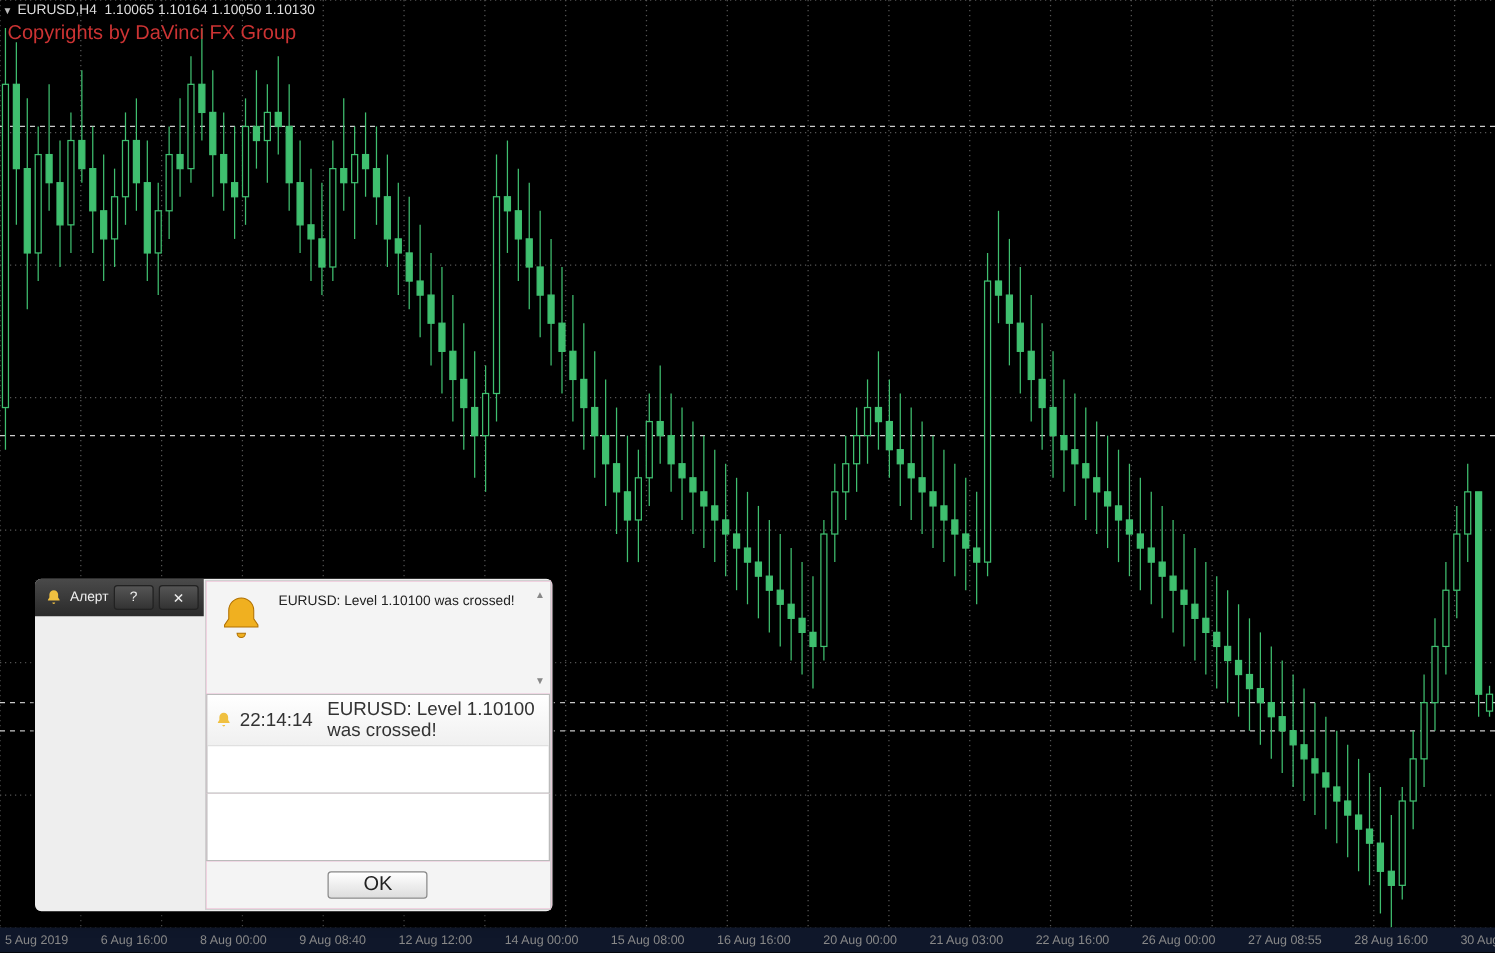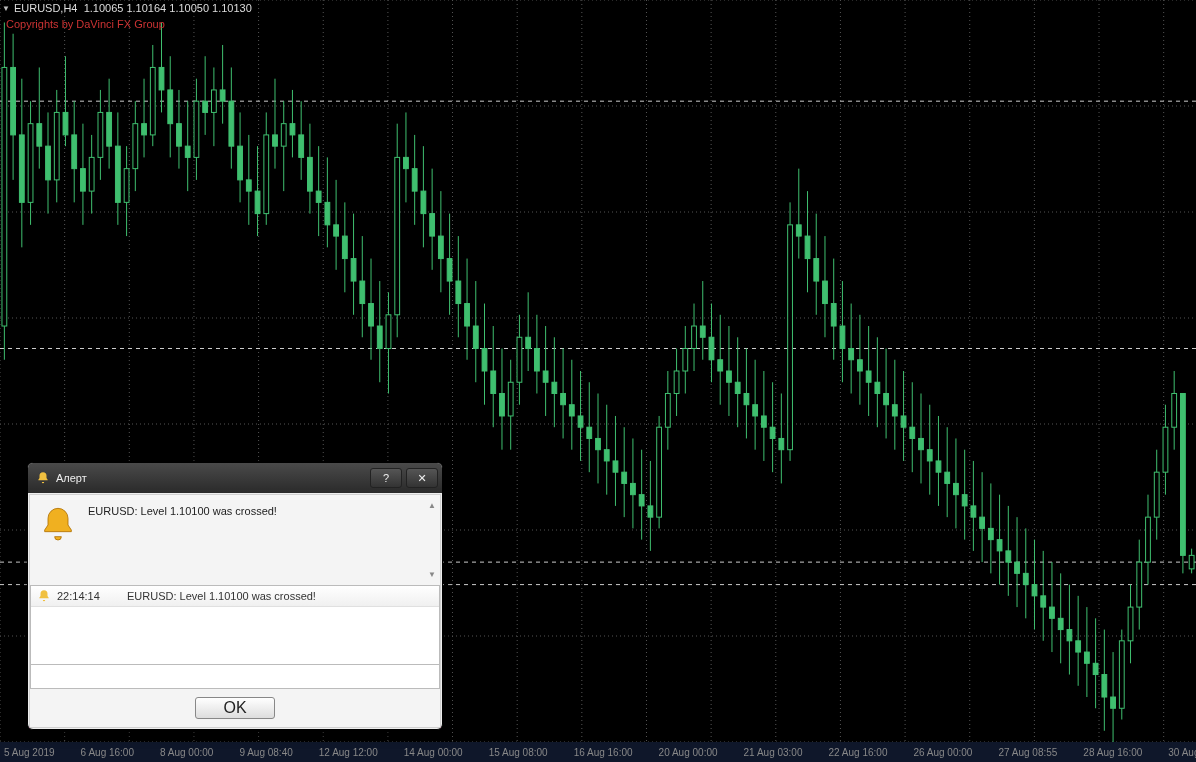--- a/index.html
+++ b/index.html
@@ -1,39 +1,39 @@
 <!DOCTYPE html>
 <html><head>
 <meta charset="utf-8">
 <style>
   * { margin: 0; padding: 0; box-sizing: border-box; font-family: Tahoma, Arial, sans-serif; }
   body { background: #000; width: 1196px; height: 762px; overflow: hidden; position: relative; }
   .chart-area { position: absolute; top: 0; left: 0; right: 0; bottom: 20px; background: #000; }
   .title-bar { position: absolute; top: 2px; left: 2px; display: flex; align-items: center; color: #ddd; font-size: 11px; z-index: 5; }
   .tri-icon { font-size: 8px; margin-right: 4px; color: #bbb; }
-  .copyright { position: absolute; top: 18px; left: 6px; color: #c33; font-size: 11px; z-index: 5; }
+  .copyright { position: absolute; top: 18px; left: 6px; color: #c33; font-size: 16px; z-index: 5; }
   svg.chart-svg { position: absolute; top: 0; left: 0; width: 100%; height: 100%; }
   .x-axis { position: absolute; bottom: 0; left: 0; right: 0; height: 20px; background: #0f172a; display: flex; color: #888; font-size: 10px; align-items: center; padding-left: 4px; overflow: hidden; white-space: nowrap; }
   .x-tick { margin-right: 26px; }
 
   
-  .alert-dialog { position: absolute; top: 462px; left: 27px; width: 416px; height: 268px; background: #eee; border: 1px solid #000; border-radius: 6px; box-shadow: 0 3px 14px rgba(0,0,0,0.6); z-index: 20; display: flex; flex-direction: column; overflow: hidden; }
+  .alert-dialog { position: absolute; top: 462px; left: 27px; width: 416px; height: 268px; background: #eee; border: 1px solid #000; border-radius: 6px; box-shadow: 0 3px 14px rgba(0,0,0,0.6); z-index: 20; display: flex; overflow: hidden; }
   .dlg-titlebar { height: 30px; background: linear-gradient(to bottom,#4a4a4a,#2a2a2a); display: flex; align-items: center; padding: 0 4px 0 8px; color: #eee; font-size: 11px; }
   .dlg-bell-icon { width: 14px; height: 14px; margin-right: 6px; }
   .dlg-title { flex: 1; }
   .dlg-btn { width: 32px; height: 20px; margin-left: 4px; background: linear-gradient(to bottom,#555,#333); border: 1px solid #222; border-radius: 3px; color: #eee; font-size: 11px; display: flex; align-items: center; justify-content: center; cursor: default; }
   .dlg-body { flex: 1; background: #ec4899; display: flex; flex-direction: column; border: 1px solid #d0d0d0; margin: 1px; }
   .msg-row { display: flex; align-items: flex-start; padding: 10px 8px 4px 8px; background: #f4f4f4; position: relative; }
   .big-bell { width: 40px; height: 40px; margin-right: 10px; }
   .msg-text { font-size: 11px; color: #222; flex: 1; }
   .scroll-arrow { position: absolute; right: 4px; font-size: 8px; color: #888; cursor: default; }
   .scroll-up { top: 6px; }
   .scroll-down { bottom: 6px; }
   .log-area { background: #fff; border: 1px solid #bbb; margin: 0; height: 80px; overflow: hidden; }
-  .log-row { display: flex; align-items: center; font-size: 11px; color: #333; padding: 3px 6px; border-bottom: 1px solid #e0e0e0; background: linear-gradient(to bottom,#fff,#f0f0f0); }
+  .log-row { display: flex; align-items: center; font-size: 15px; color: #333; padding: 3px 6px; border-bottom: 1px solid #e0e0e0; background: linear-gradient(to bottom,#fff,#f0f0f0); }
   .log-bell { width: 14px; height: 14px; margin-right: 6px; }
   .log-time { width: 70px; }
   .log-msg { flex: 1; }
   .btn-row { padding: 8px; display: flex; justify-content: center; background: #f4f4f4; }
   .ok-btn { width: 80px; height: 22px; background: linear-gradient(to bottom,#fff,#ddd); border: 1px solid #888; border-radius: 3px; font-size: 16px; color: #222; cursor: default; }
 </style>
 </head>
 <body>
 
 <div class="chart-area">

